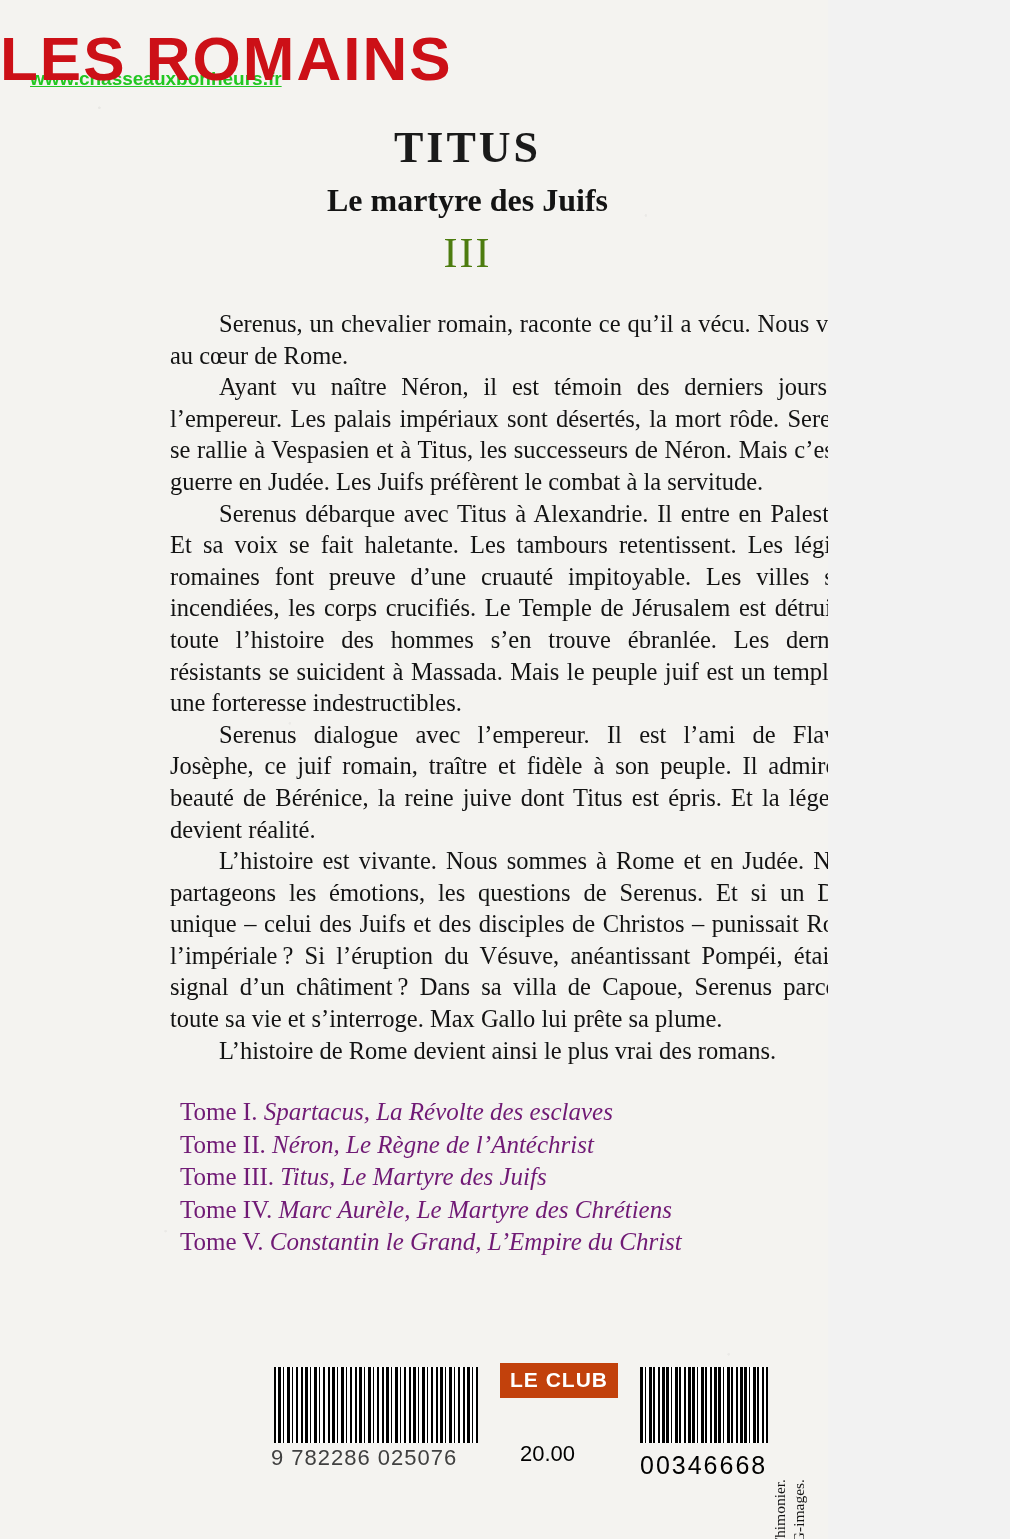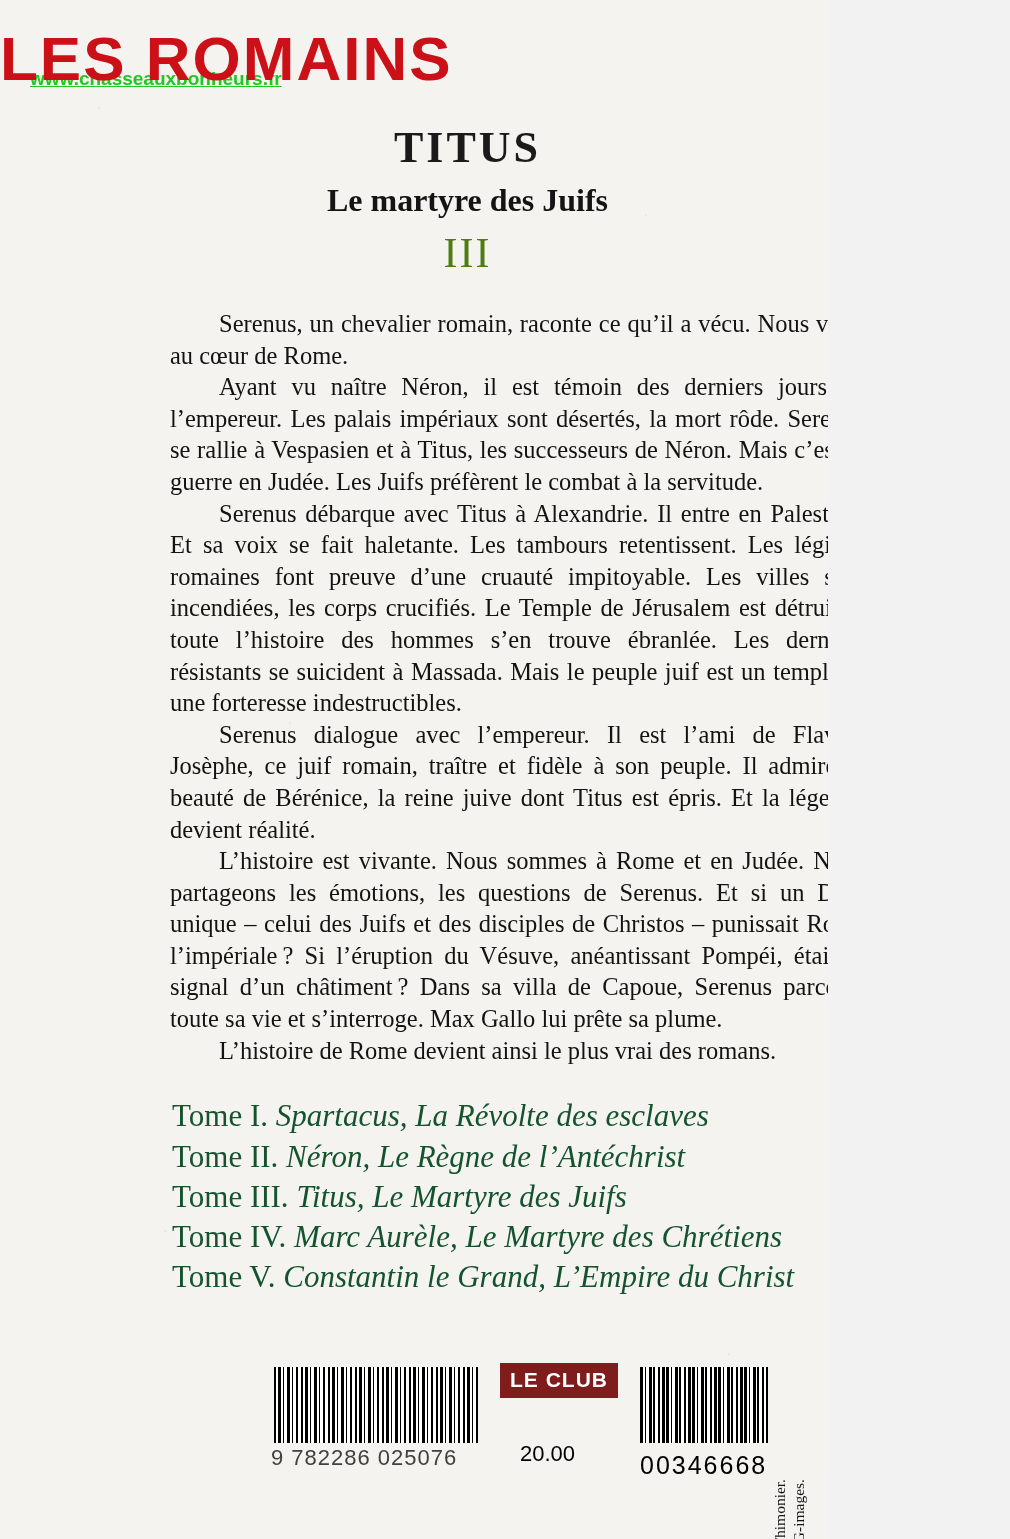--- a/index.html
+++ b/index.html
@@ -96,25 +96,25 @@
     line-height: 1.29;
     text-align: justify;
     color: #131313;
   }
   .blurb p {
     margin: 0;
     text-indent: 2.0em;
   }
 
   .tomes {
-    margin: 30px 0 0 0;
+    margin: 30px 0 0 8px;
     padding: 0 0 0 172px;
-    font-size: 31px;
+    font-size: 25px;
     line-height: 1.30;
-    color: #14532d;
+    color: #701a75;
   }
   .tome-line { white-space: nowrap; }
   .tome-line em { font-style: italic; }
 
   .barcode-zone {
     position: absolute;
     left: 0;
     bottom: 52px;
     width: 935px;
     height: 120px;
@@ -164,21 +164,21 @@
     font-family: "Liberation Sans", sans-serif;
     font-size: 25px;
     letter-spacing: 2px;
     color: #000;
     white-space: nowrap;
   }
   .publisher-logo {
     position: absolute;
     left: 500px;
     top: -4px;
-    background: #7f1d1d;
+    background: #c2410c;
     color: #fff;
     font-family: "Liberation Sans", sans-serif;
     font-weight: 700;
     font-size: 21px;
     letter-spacing: 1px;
     padding: 5px 10px 6px 10px;
   }
   .price {
     position: absolute;
     left: 520px;

